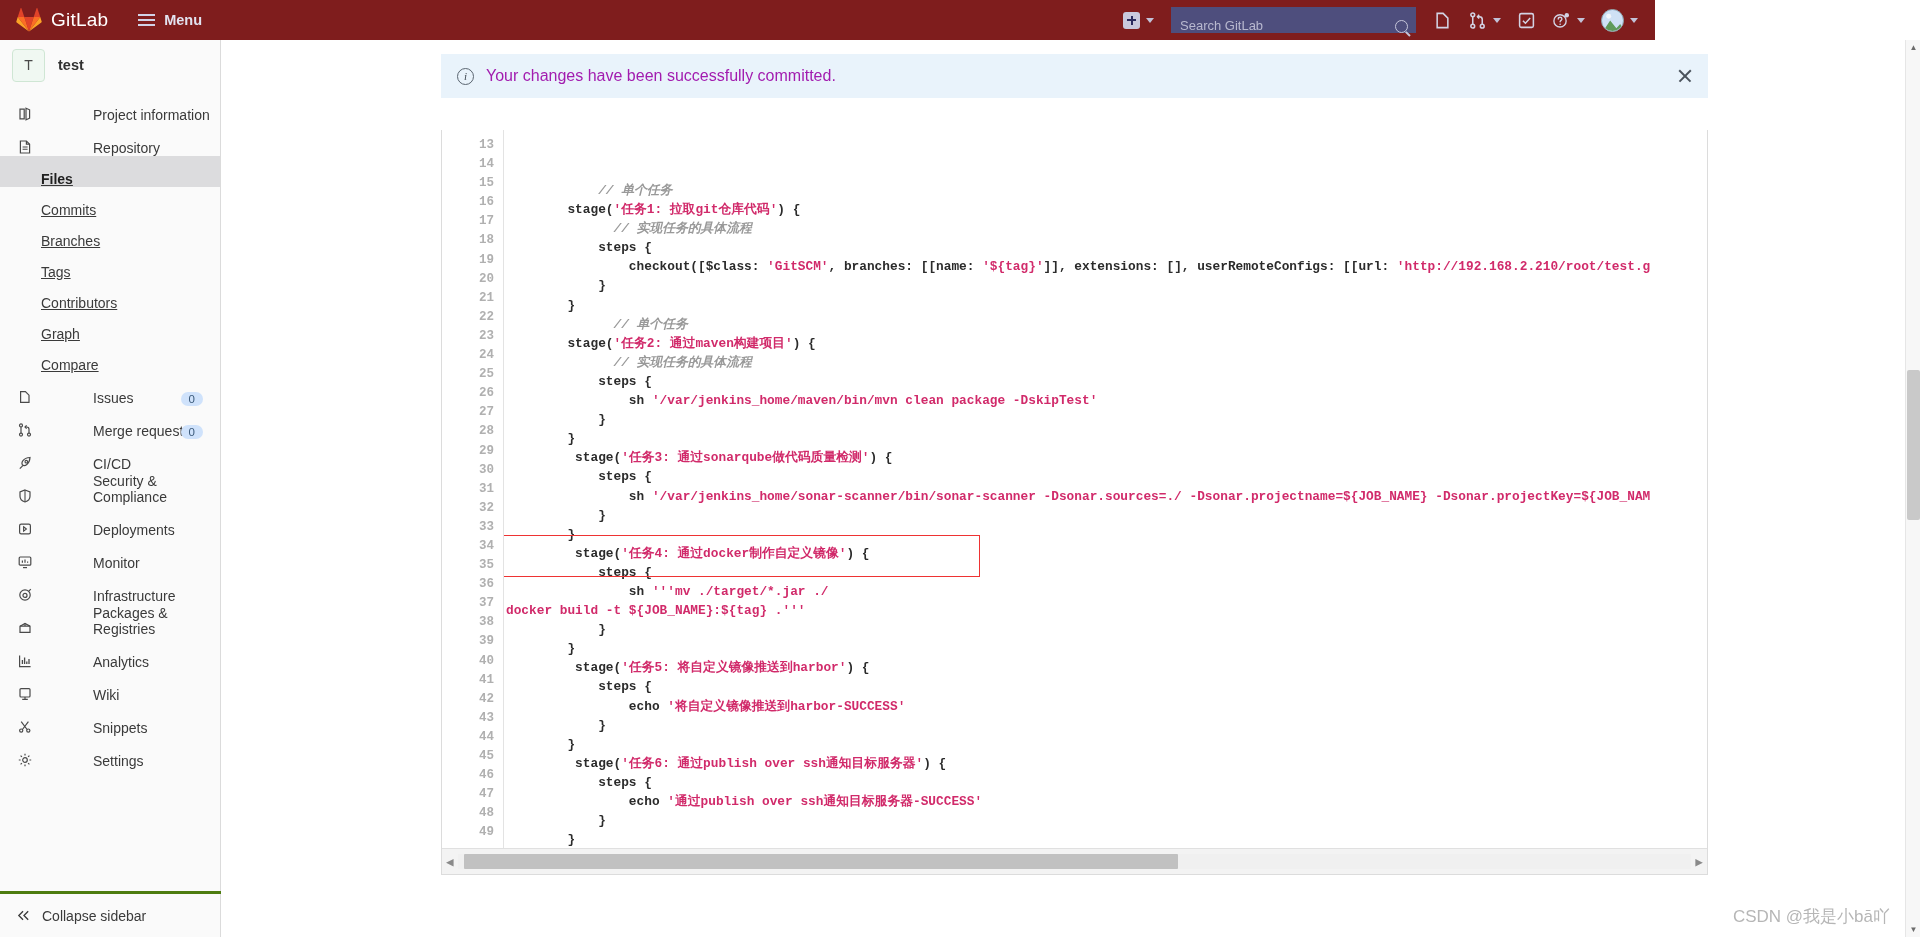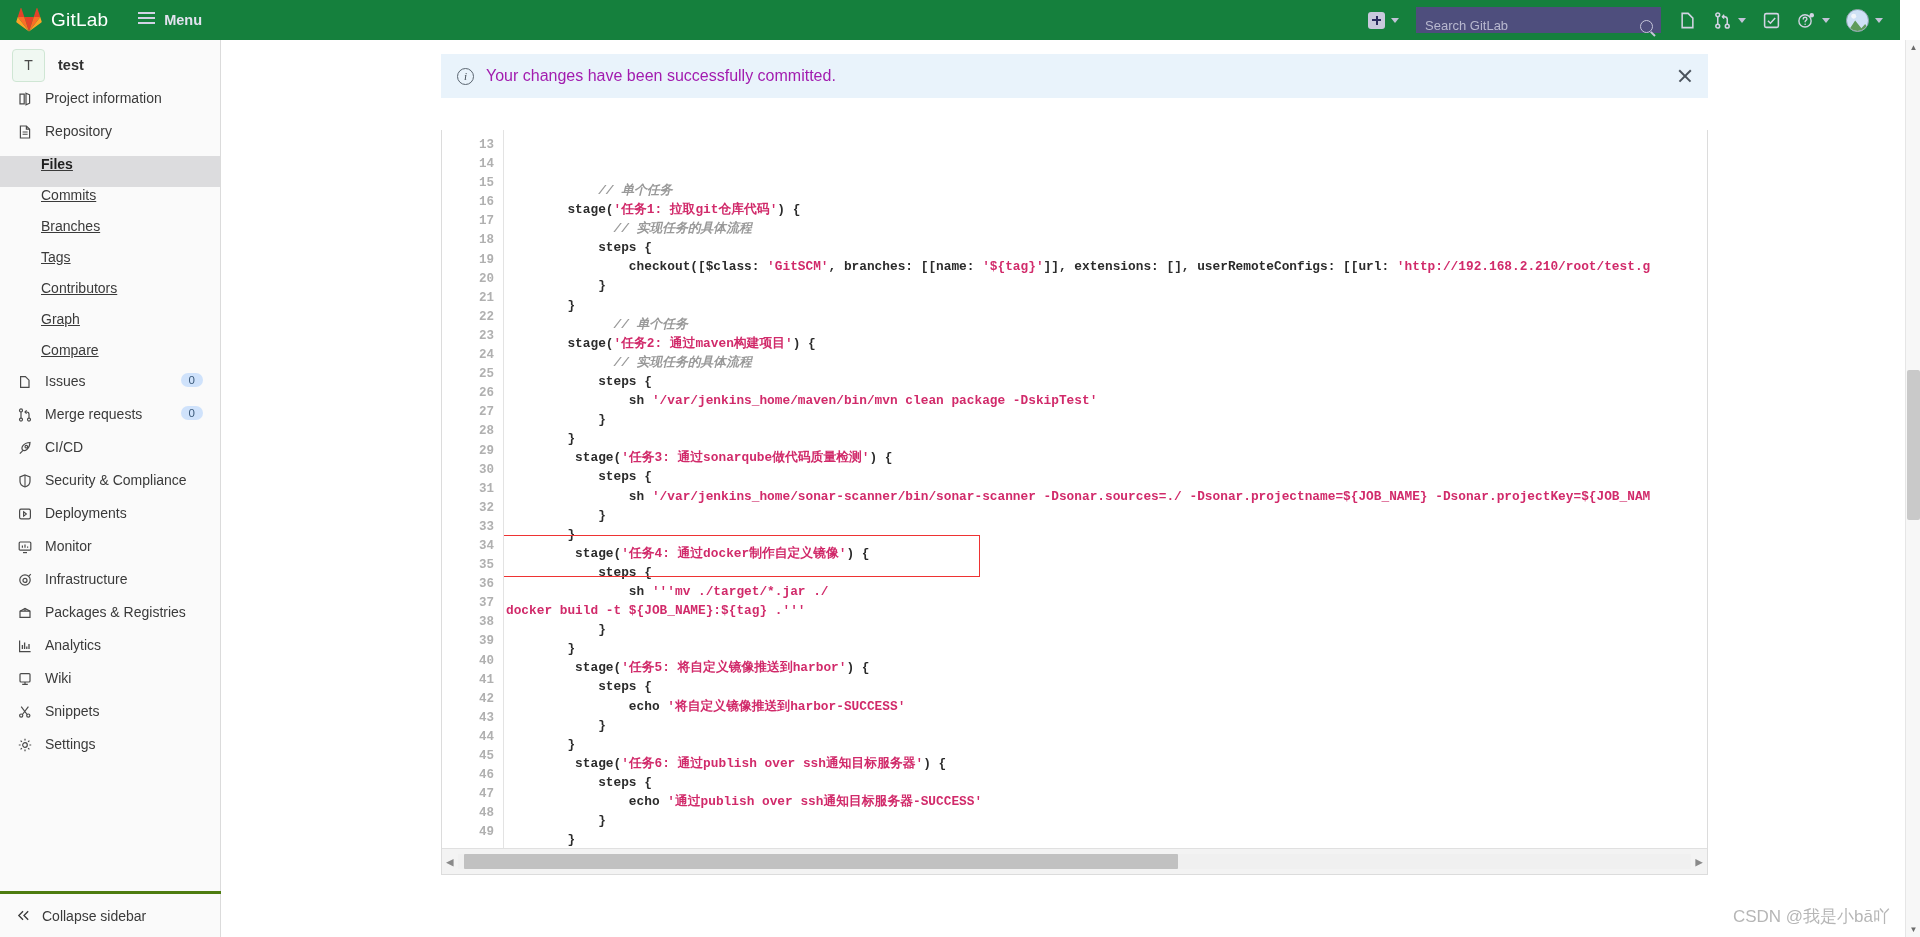--- a/index.html
+++ b/index.html
@@ -7,27 +7,27 @@
   body {
     width:1920px; height:937px;
     font-family:"Liberation Sans", sans-serif;
     background:#fff;
     overflow:hidden;
     position:relative;
   }
 
   
   .topbar{
-    position:absolute; top:0; left:0; width:1900px; height:40px;
-    background:#15803d; display:flex; align-items:center;
+    position:absolute; top:0; left:0; width:1655px; height:40px;
+    background:#7f1d1d; display:flex; align-items:center;
     z-index:40;
   }
   .gl-logo{ margin-left:16px; width:26px; height:26px; position:relative; }
   .gl-brand{ color:#fff; font-size:19px; margin-left:9px; letter-spacing:.2px; }
-  .menu-btn{ display:flex; align-items:flex-start; margin-left:30px; cursor:pointer; }
+  .menu-btn{ display:flex; align-items:center; margin-left:30px; cursor:pointer; }
   .hamburger{ width:17px; height:12px; position:relative; }
   .hamburger i{ position:absolute; left:0; width:17px; height:2px; background:#d2d2e6; }
   .hamburger i:nth-child(1){ top:0; }
   .hamburger i:nth-child(2){ top:5px; }
   .hamburger i:nth-child(3){ top:10px; }
   .menu-label{ color:#e2e2ef; font-size:14.5px; font-weight:bold; margin-left:9px; }
 
   .topright{ position:absolute; right:10px; top:0; height:40px; display:flex; align-items:center; gap:2px; }
   .tr-item{ display:flex; align-items:center; height:40px; padding:0 7px; cursor:pointer; color:#d3d3e4; }
   .plus-box{ width:17px; height:17px; background:#c9c9dd; border-radius:3px; position:relative; }
@@ -49,21 +49,21 @@
   
   .sidebar{
     position:absolute; top:40px; left:0; width:221px; height:897px;
     background:#fafafa; border-right:1px solid #dbdbdb; z-index:30;
     font-size:14px; color:#2e2e2e;
   }
   .proj-head{ display:flex; align-items:center; height:50px; padding:0 12px; cursor:pointer;}
   .proj-av{ width:33px;height:33px;border:1px solid #cfe6d4;border-radius:4px;background:#f0f8f2;
             display:flex;align-items:center;justify-content:center;font-size:14px;color:#4a4a4a;}
   .proj-name{ margin-left:13px; font-weight:bold; font-size:14.5px; color:#303030;}
-  .nav-item{ display:flex; align-items:flex-start; height:33px; padding-left:16px; cursor:pointer; color:#3a3a3a; position:relative;}
+  .nav-item{ display:flex; align-items:flex-end; height:33px; padding-left:16px; cursor:pointer; color:#3a3a3a; position:relative;gap:48px;}
   .nav-ico{ width:18px; height:18px; margin-right:11px; flex:0 0 18px; display:flex; align-items:center; justify-content:center;}
   .nav-label{ font-size:14px; }
   .sub-item{ padding-left:41px; height:31px;text-decoration:underline; }
   .sub-item.active{ background:#dcdcde; }
   .sub-item.active .nav-label{ font-weight:bold; color:#1f1f1f; }
   .badge-count{ position:absolute; right:17px; background:#cfe2fb; color:#3b5a7a;
                 font-size:11.5px; border-radius:9px; padding:1px 8px; }
   .collapse-row{
     position:absolute; bottom:0; left:0; width:221px; height:46px;
     border-top:3px solid #4d7c0f; display:flex; align-items:center; padding-left:16px; cursor:pointer;

